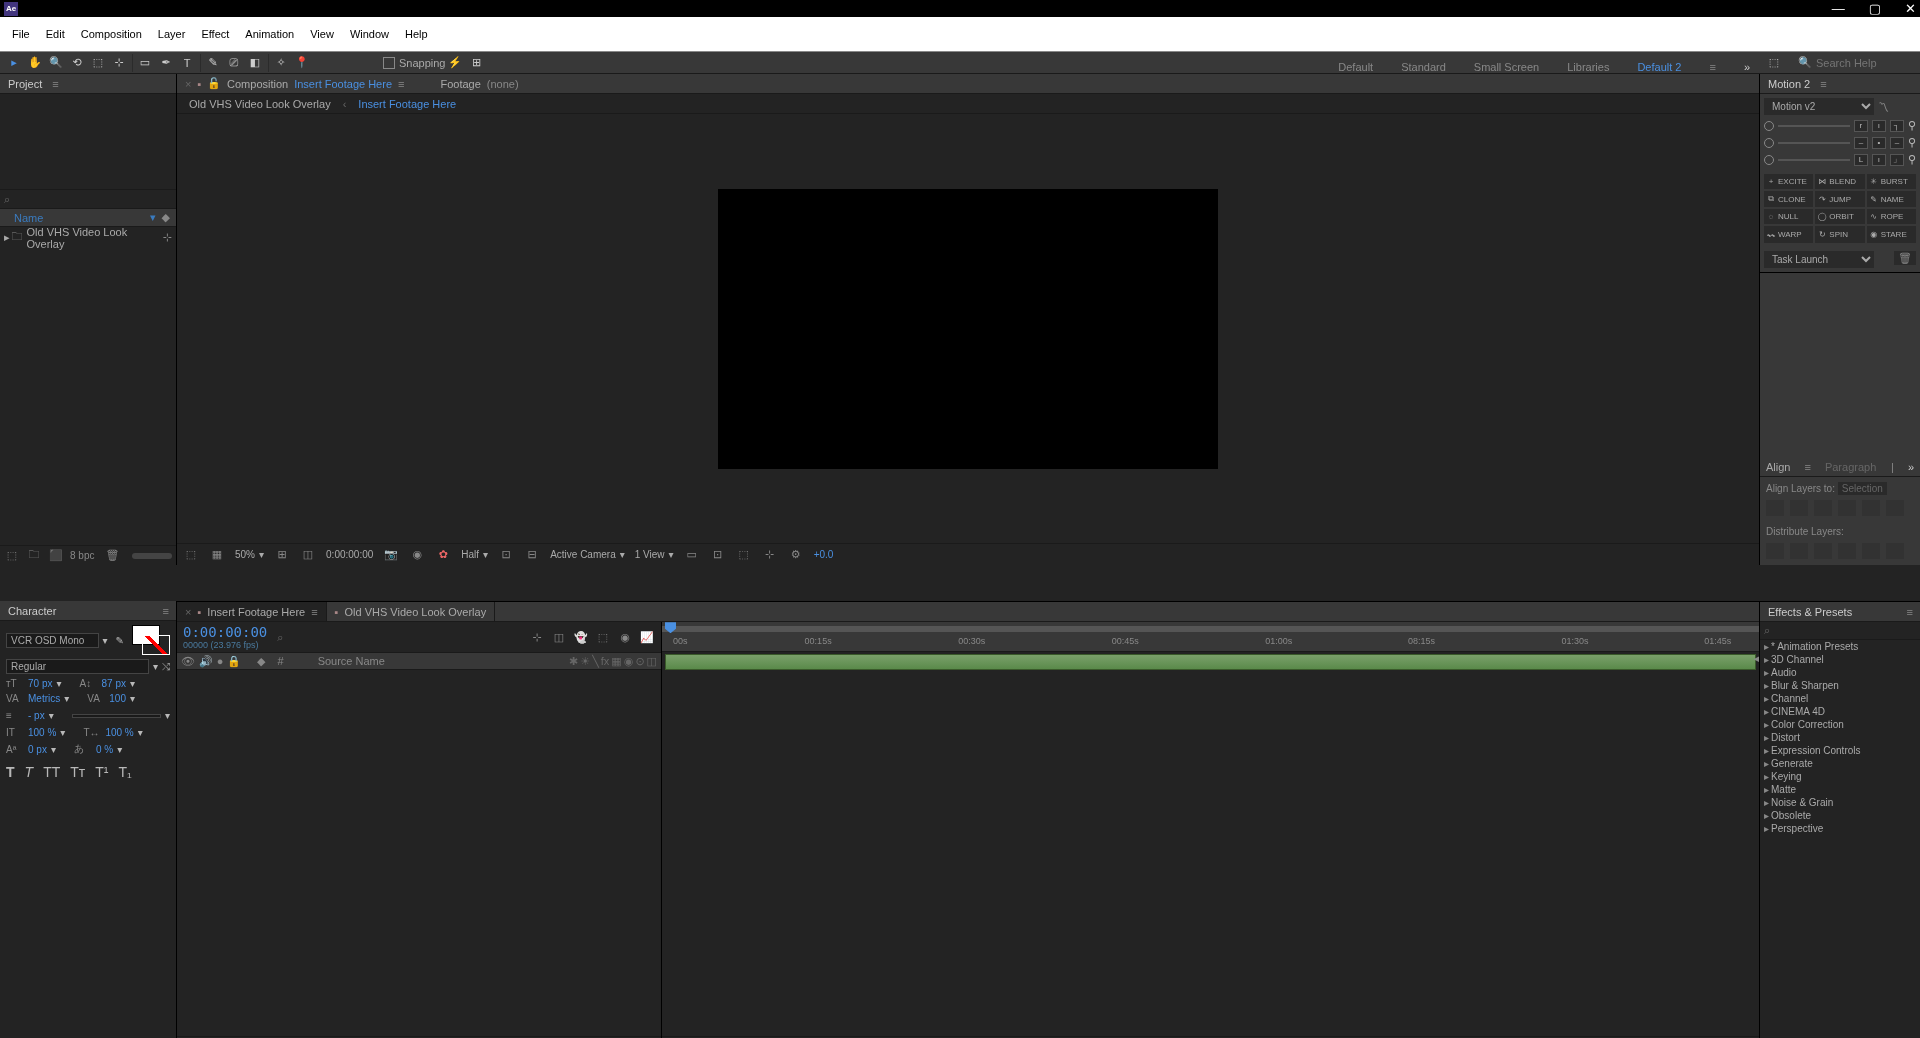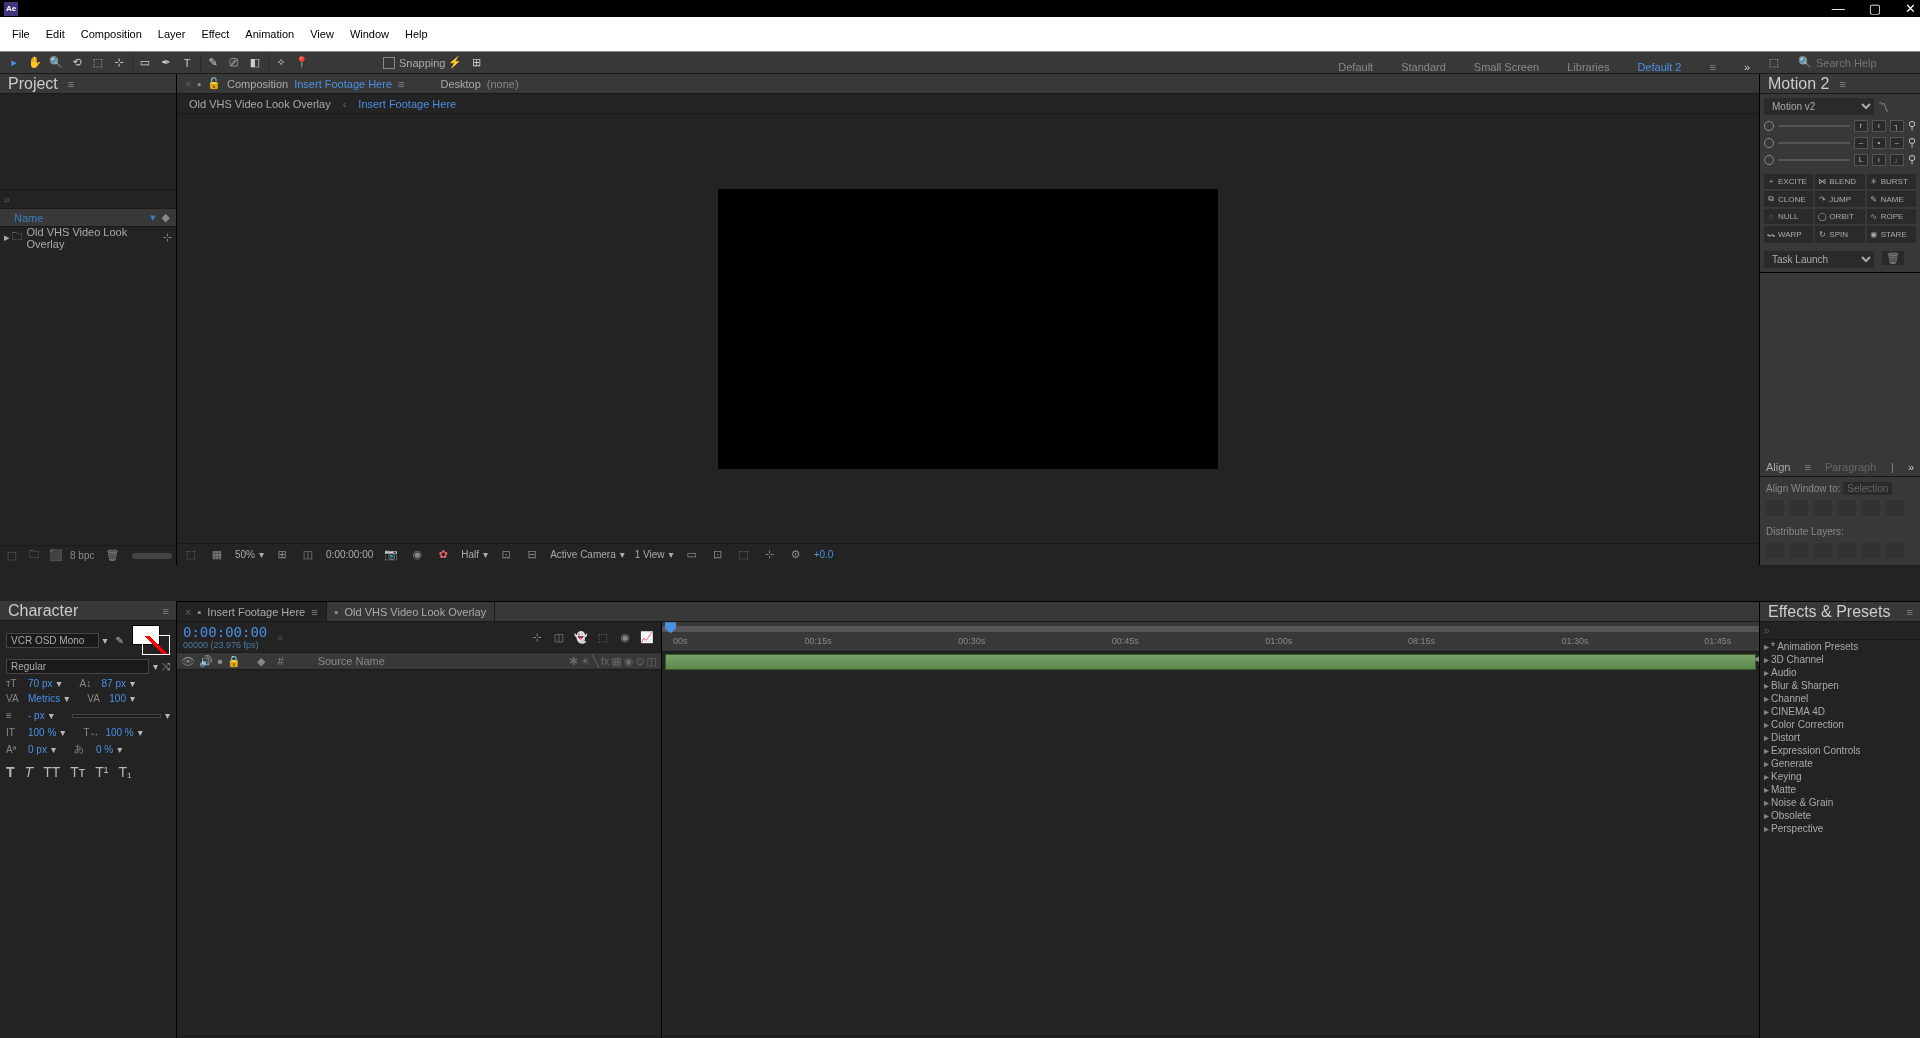--- a/index.html
+++ b/index.html
@@ -26,21 +26,21 @@
   .ws-tab { padding: 0 14px; color: #888; cursor: pointer; font-size:11px;margin-top:8px;}
   .ws-tab.active { color: #4a90e2; }
   .search-box { display: flex; align-items: center; margin-left:10px; }
   
   
   .main { display: flex; height: calc(100vh - 58px); }
   
   
   .col-left { width: 177px; display: flex; flex-direction: column; border-right: 1px solid #000; }
   .panel-header { background: #383838; height: 20px; display: flex; align-items: center; padding: 0 8px; color: #ccc; border-bottom: 1px solid #1a1a1a;}
-  .panel-header .title { font-size: 16px; text-align: center; }
+  .panel-header .title { font-size: 11px; text-align: center; }
   .panel-header .menu-icon { margin-left: 10px; letter-spacing: -1px; cursor:pointer; color:#888;}
   .proj-preview { height: 95px; background: #232323; }
   .proj-search { height: 20px; background:#232323; border-top:1px solid #1a1a1a; border-bottom:1px solid #1a1a1a; display:flex; align-items:center; padding:0 4px;}
   .proj-search input{ background:transparent; border:none; color:#aaa; width:100%; font-size:11px; outline:none;}
   .proj-head-row { background:#383838; height:18px; display:flex; align-items:center; padding:0 6px; color:#3a7bbf; border-bottom:1px solid #1a1a1a;}
   .proj-head-row .name{ margin-left:8px; flex:1;}
   .proj-tree { flex:1; background:#232323; padding:2px 4px;}
   .tree-row { display:flex; align-items:center; height:17px; color:#aaa; cursor:pointer;}
   .tree-row .tri{margin-right:2px;}
   .tree-row .folder{margin-right:4px; color:#888;}
@@ -98,21 +98,21 @@
   .col-right { width:160px; display:flex; flex-direction:column;}
   .motion-body { padding:4px; background:#383838; flex:0 0 auto;}
   .motion-dd { background:#2a2a2a; border:none; padding:2px 4px; width:110px; cursor:pointer; color:#aaa; font-size:10px;}
   .slider-row { display:flex; align-items:center; gap:4px; margin-top:4px;}
   .slider-row .circle{width:10px;height:10px;border:1px solid #888;border-radius:50%;}
   .slider-row .track{flex:1;height:2px;background:#555;}
   .slider-row .box{width:14px;height:12px;background:#2a2a2a;border:1px solid #555;font-size:8px;display:flex;align-items:center;justify-content:center;}
   .motion-grid { display:grid; grid-template-columns:1fr 1fr 1fr; gap:2px; margin-top:8px;}
   .motion-btn { background:#2a2a2a; padding:3px 2px; text-align:center; font-size:8px; cursor:pointer; display:flex; align-items:center; gap:2px; color:#aaa;}
   .motion-btn .mi{width:10px;}
-  .task-row { display:flex; gap:8px; margin-top:8px;}
+  .task-row { display:flex; gap:20px; margin-top:8px;}
   
   .align-body { padding:6px; background:#383838;}
   .align-label { color:#888; font-size:10px; margin-bottom:6px;}
   .align-sel { background:#2a2a2a; padding:1px 4px; color:#666; font-size:10px;}
   .align-icons { display:flex; gap:6px; margin-top:4px;}
   .align-ico { width:18px; height:16px; background:#2a2a2a; cursor:pointer; opacity:.4;}
   
   .effects-panel { flex:1; display:flex; flex-direction:column; border-top:1px solid #000;}
   .fx-search { height:18px; background:#232323; display:flex; align-items:center; padding:0 4px; border-bottom:1px solid #1a1a1a;}
   .fx-search input{background:transparent;border:none;width:100%;color:#aaa;font-size:10px;outline:none;}
@@ -240,21 +240,21 @@
         <div class="comp-tabs">
           <div class="comp-tab">
             <span class="x">×</span>
             <span style="color:#a88;">▪</span>
             <span class="lock">🔓</span>
             <span>Composition</span>
             <span class="link">Insert Footage Here</span>
             <span style="color:#888;">≡</span>
           </div>
           <div class="comp-tab" style="margin-left:20px;">
-            <span>Desktop</span>
+            <span>Footage</span>
             <span style="color:#888;">(none)</span>
           </div>
         </div>
         <div class="breadcrumb">
           <span>Old VHS Video Look Overlay</span>
           <span style="color:#666;">‹</span>
           <span class="active">Insert Footage Here</span>
         </div>
         <div class="viewer">
           <div class="canvas"></div>
@@ -387,21 +387,21 @@
           </div>
           <div class="spacer-panel"></div>
           <div class="panel-tabset">
             <span class="t">Align</span>
             <span style="color:#888;">≡</span>
             <span class="t dim">Paragraph</span>
             <span style="margin-left:auto;color:#888;">|</span>
             <span style="color:#ccc;">»</span>
           </div>
           <div class="align-body">
-            <div class="align-label"><span>Align Window to:</span> <span class="align-sel">Selection</span></div>
+            <div class="align-label"><span>Align Layers to:</span> <span class="align-sel">Selection</span></div>
             <div class="align-icons">
               <span class="align-ico"></span>
               <span class="align-ico"></span>
               <span class="align-ico"></span>
               <span class="align-ico"></span>
               <span class="align-ico"></span>
               <span class="align-ico"></span>
             </div>
             <div class="align-label" style="margin-top:10px;">Distribute Layers:</div>
             <div class="align-icons">

